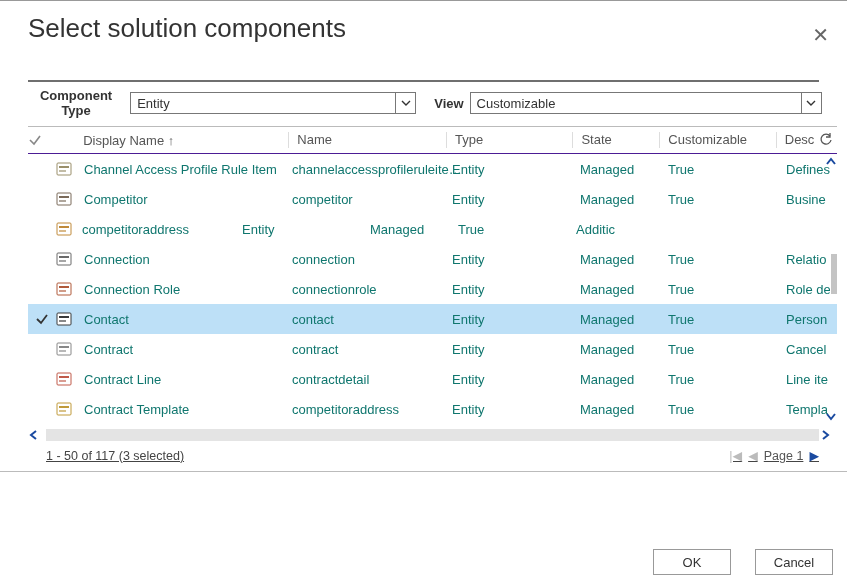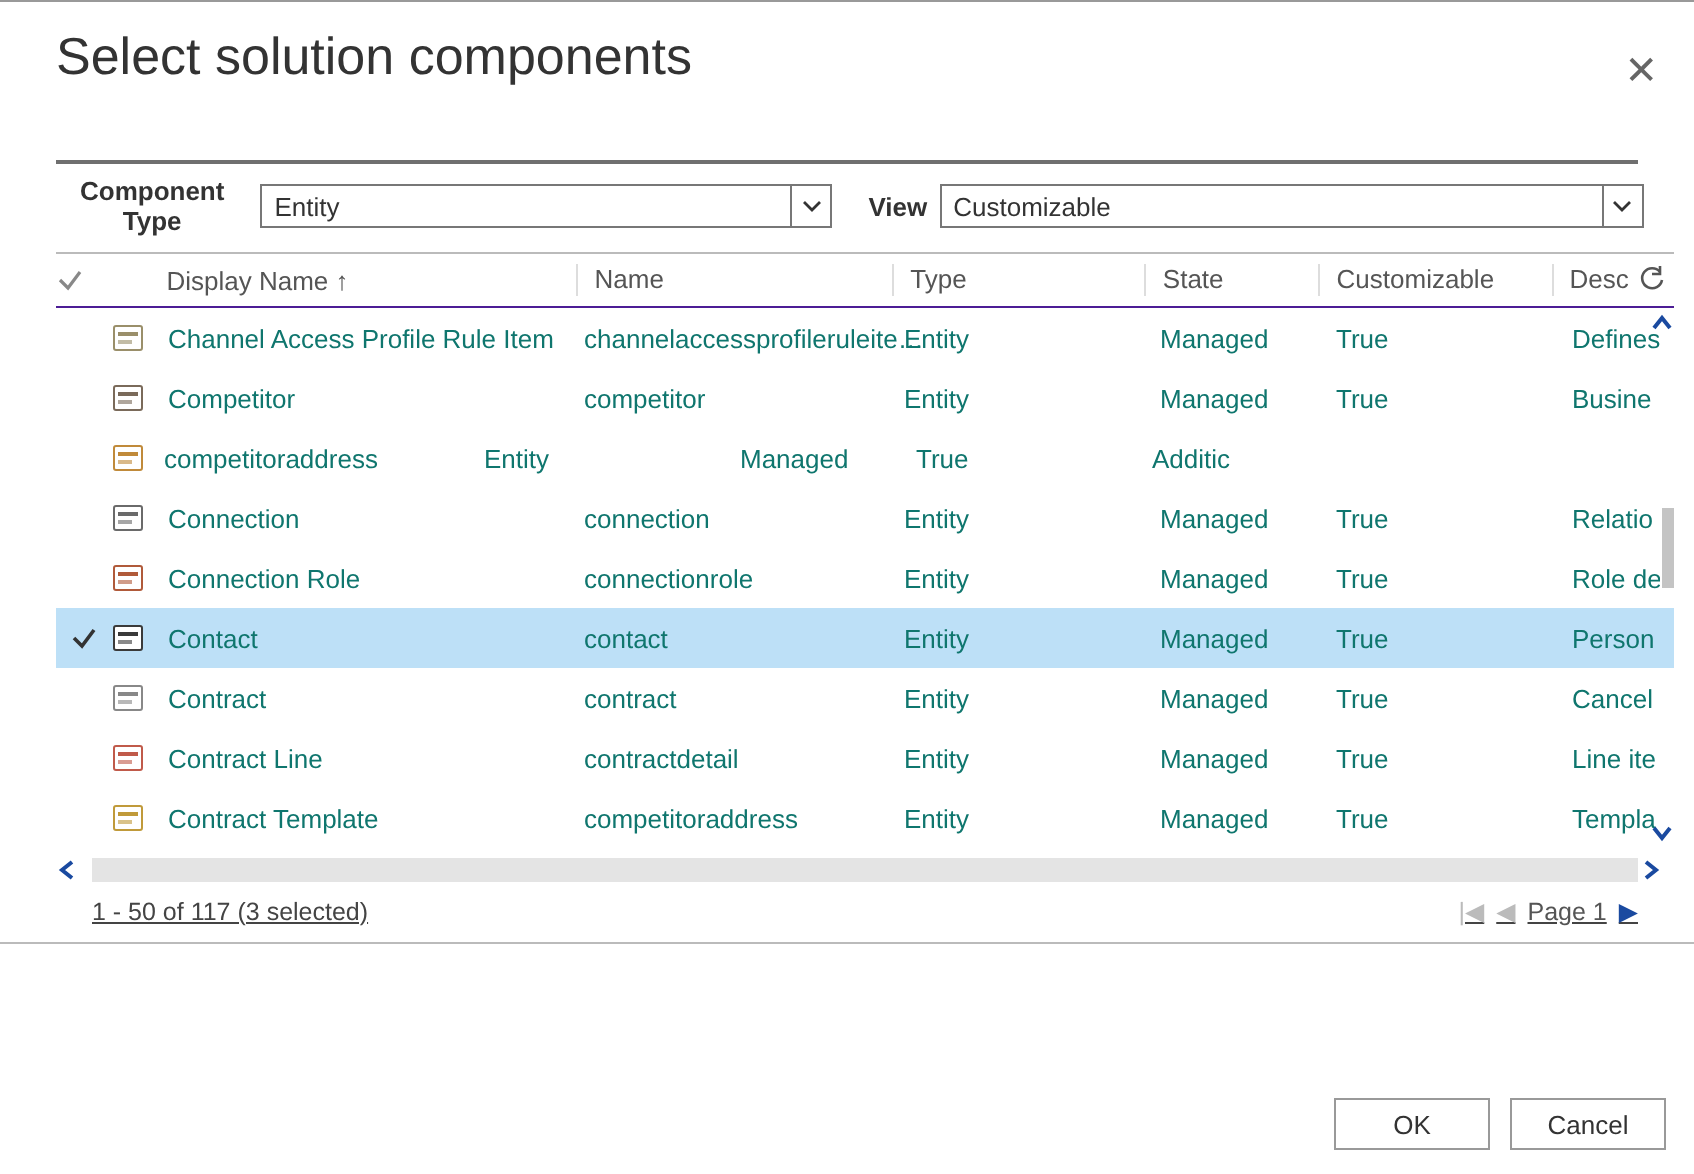--- a/index.html
+++ b/index.html
@@ -37,21 +37,21 @@
   .scroll-up { top:2px; }
   .scroll-down { bottom:2px; }
   .vscroll-thumb { position:absolute; right:-2px; top:100px; width:8px; height:40px; background:#c4c4c4; }
   .hscroll { display:flex; align-items:center; margin:2px 10px 0 28px; height:18px; }
   .hscroll .arrow { width:18px; color:#1a4aa0; font-weight:bold; text-align:center; }
   .hscroll .track { flex:1; background:#e4e4e4; height:12px; position:relative; }
   .footer { display:flex; justify-content:space-between; align-items:center; padding:4px 28px 0 46px; font-size:12.5px; color:#444;text-decoration:underline; }
   .pager { display:flex; align-items:center; gap:6px; color:#555; }
   .pager .disabled { color:#bbb; }
   .pager .active { color:#1a4aa0; }
-  .buttons { position:absolute; bottom:12px; right:14px; display:flex; gap:10px; }
+  .buttons { position:absolute; bottom:12px; right:14px; display:flex; gap:24px; }
   .btn { width:78px; height:26px; border:1px solid #999; background:#fff; font-size:13px; color:#333; cursor:pointer; }
   .hr2 { border-top:1px solid #bbb; margin:8px 0 0 0; }
   svg { display:block; }
 </style>
 </head>
 <body>
 
 <div class="dialog">
 
   <div class="close-x">✕</div>

